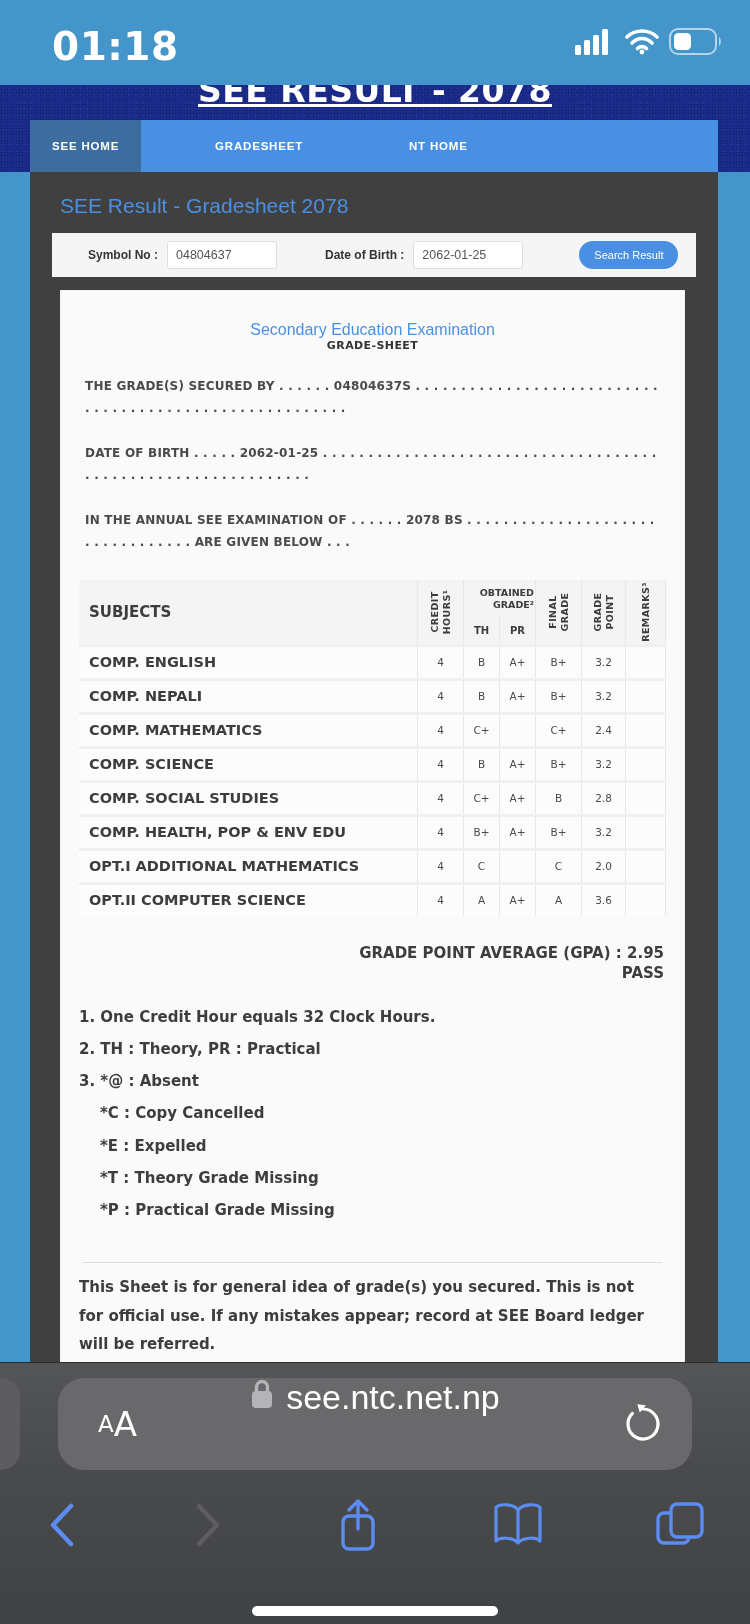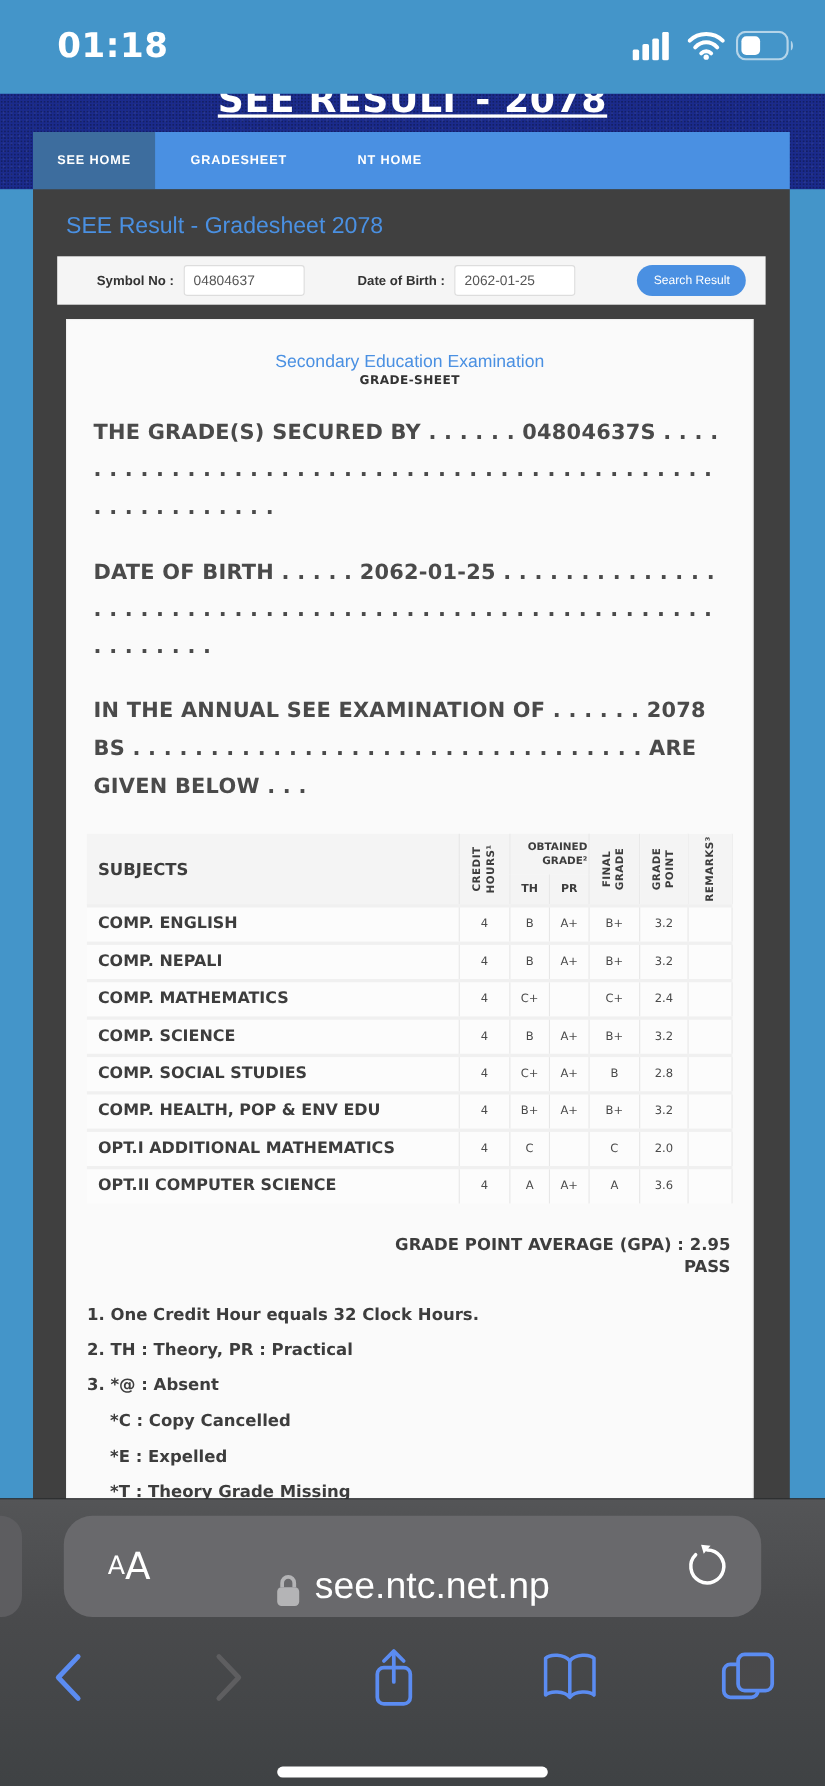--- a/index.html
+++ b/index.html
@@ -1,30 +1,30 @@
 <!DOCTYPE html>
 <html><head>
 <meta charset="utf-8">
 <style>
   html,body{margin:0;padding:0;background:#222;}
   .phone{position:relative;width:750px;height:1624px;overflow:hidden;
          background:#4495c9;font-family:"DejaVu Sans","Liberation Sans",sans-serif;}
 
   
   .statusbar{position:absolute;top:0;left:0;width:750px;height:85px;background:#4495c9;z-index:6;}
-  .sb-time{position:absolute;left:52px;top:24px;color:#fff;font-size:31px;font-weight:bold;letter-spacing:.5px;}
+  .sb-time{position:absolute;left:52px;top:24px;color:#fff;font-size:39px;font-weight:bold;letter-spacing:.5px;}
   .sb-icons{position:absolute;right:26px;top:28px;display:flex;align-items:center;gap:10px;}
 
   
   .site-header{position:absolute;top:85px;left:0;width:750px;height:87px;background:#1b2b8c;overflow:hidden;
     background-image:radial-gradient(rgba(0,0,0,.28) 1px,transparent 1px),radial-gradient(rgba(255,255,255,.06) 1px,transparent 1px);
     background-size:3px 3px,7px 7px;}
   .site-title{display:block;text-align:center;color:#fff;font-size:33px;font-weight:bold;
     text-decoration:underline;margin-top:-14px;letter-spacing:.5px;}
-  .nav{position:absolute;left:30px;top:35px;width:688px;height:52px;background:#4a90e2;display:flex;align-items:stretch;}
+  .nav{position:absolute;left:30px;top:35px;width:688px;height:52px;background:#4a90e2;display:flex;align-items:stretch;gap:42px;}
   .nav-tab{display:flex;align-items:center;padding:0 32px;color:#fff;font-size:11.5px;font-weight:bold;
     letter-spacing:.8px;font-family:"Liberation Sans",sans-serif;}
   .nav-tab.active{background:#3d6d9e;padding:0 22px;}
 
   
   .content{position:absolute;top:172px;left:30px;width:688px;background:#404040;min-height:1260px;z-index:1;}
   .page-heading{margin:0;padding:22px 0 0 30px;font-size:21px;font-weight:normal;color:#4a90e2;
     font-family:"Liberation Sans",sans-serif;}
 
   .form-bar{margin:15px 0 0 22px;width:644px;height:44px;background:#f5f5f5;display:flex;align-items:center;box-sizing:border-box;}
@@ -33,21 +33,21 @@
   .form-input{width:100px;height:26px;border:1px solid #ddd;border-radius:3px;background:#fff;
     margin-left:9px;padding:0 0 0 8px;font-size:12.5px;color:#555;font-family:"Liberation Sans",sans-serif;outline:none;}
   .search-btn{margin-left:56px;background:#4a90e2;color:#fff;border:none;border-radius:15px;
     padding:8px 15px;font-size:11px;font-family:"Liberation Sans",sans-serif;}
 
   
   .panel{margin:13px 0 0 30px;width:625px;box-sizing:border-box;background:#fafafa;border:1px solid #f0f0f0;
     padding:30px 18px 84px 18px;color:#3d3d3d;}
   .gs-title{text-align:center;color:#4a90e2;font-size:16px;font-family:"Liberation Sans",sans-serif;}
   .gs-subtitle{text-align:center;font-size:11px;font-weight:bold;letter-spacing:.4px;margin-top:0;color:#333;}
-  .gs-line{margin:24px 6px 0 6px;font-size:19px;font-weight:bold;color:#4a4a4a;line-height:1.8;letter-spacing:.2px;}
+  .gs-line{margin:24px 6px 0 6px;font-size:12px;font-weight:bold;color:#4a4a4a;line-height:1.8;letter-spacing:.2px;}
 
   table.gs{width:100%;margin-top:26px;border-collapse:collapse;table-layout:fixed;}
   table.gs col.c-sub{width:auto;} table.gs col.c-cr{width:46px;} table.gs col.c-th{width:36px;}
   table.gs col.c-pr{width:36px;} table.gs col.c-fg{width:46px;} table.gs col.c-gp{width:44px;} table.gs col.c-rm{width:40px;}
   .gs thead th{background:#f4f4f4;font-weight:bold;color:#3d3d3d;}
   .th-subjects{text-align:left;padding-left:10px;font-size:15px;}
   .vcell{position:relative;height:62px;}
   .vhead{position:absolute;left:50%;top:50%;transform:translate(-50%,-50%) rotate(-90deg);
     width:62px;text-align:center;font-size:9.5px;line-height:1.3;letter-spacing:.4px;white-space:nowrap;}
   .vhead span{display:block;}
@@ -73,21 +73,21 @@
     padding:7px 15px;font-size:13px;color:#444;font-family:"Liberation Sans",sans-serif;}
   .next-heading{margin:32px 0 0 30px;font-size:21px;color:#4a90e2;font-family:"Liberation Sans",sans-serif;}
 
   
   .toolbar{position:absolute;left:0;top:1362px;width:750px;height:262px;z-index:10;
     background:linear-gradient(#545557 0%,#494a4c 42%,#3f4244 100%);border-top:1px solid rgba(0,0,0,.35);}
   .url-capsule{position:absolute;left:58px;top:15px;width:634px;height:92px;border-radius:26px;background:#69696c;}
   .tab-sliver{position:absolute;left:-18px;top:15px;width:38px;height:92px;border-radius:26px;background:#5d5d60;}
   .reader-btn{position:absolute;left:40px;top:0;height:92px;display:flex;align-items:center;color:#fff;}
   .reader-a-small{font-size:23px;} .reader-a-large{font-size:34px;}
-  .url-center{position:absolute;left:0;top:0;width:100%;height:84px;display:flex;align-items:flex-end;justify-content:center;gap:12px;}
+  .url-center{position:absolute;left:0;top:0;width:100%;height:84px;display:flex;align-items:flex-start;justify-content:center;gap:12px;}
   .url-text{color:#fff;font-size:34px;font-family:"Liberation Sans",sans-serif;}
   .reload-btn{position:absolute;right:30px;top:0;height:92px;display:flex;align-items:center;}
   .tb-icons{position:absolute;left:0;top:116px;width:750px;height:96px;display:flex;align-items:center;
     justify-content:space-between;padding:0 44px;box-sizing:border-box;}
   .home-indicator{position:absolute;left:252px;bottom:9px;width:246px;height:10px;border-radius:5px;background:#fff;}
 </style>
 </head>
 <body>
 
 <div class="phone">

